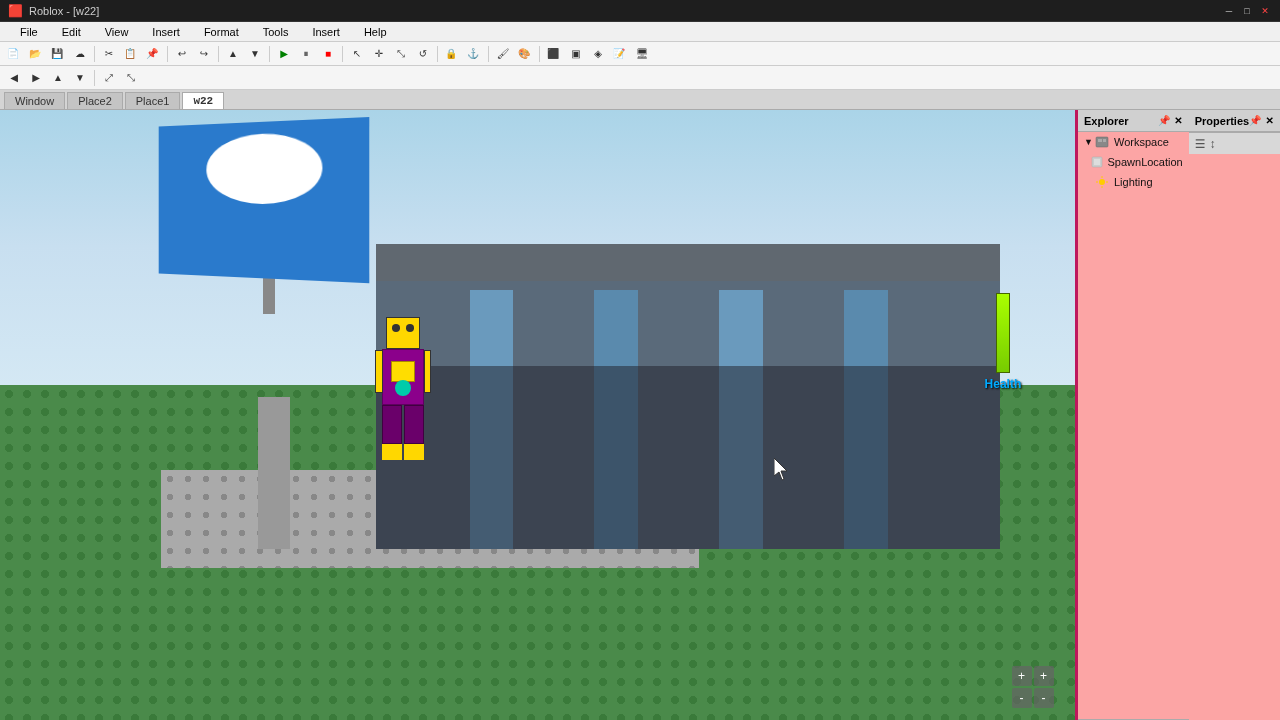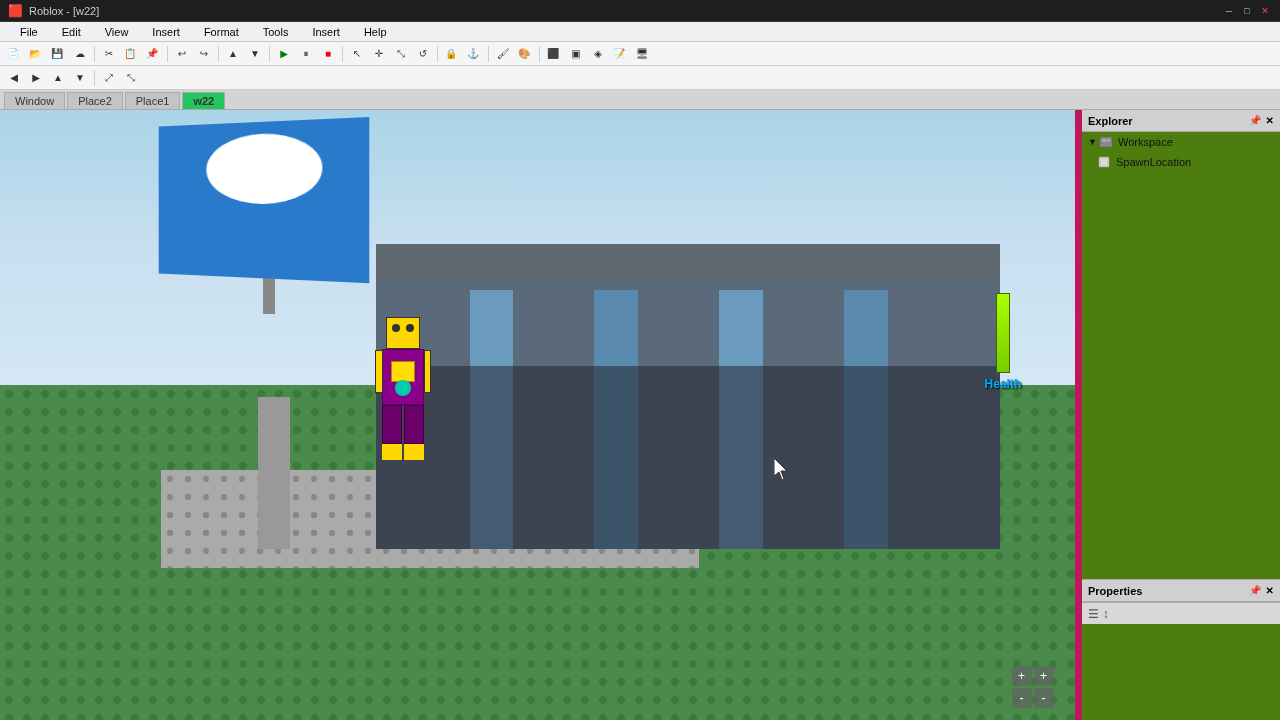--- a/index.html
+++ b/index.html
@@ -63,21 +63,21 @@
     .tab {
       padding: 2px 10px;
       background: #c4c4c4;
       border: 1px solid #aaa;
       border-bottom: none;
       cursor: pointer;
       font-size: 11px;
       color: #333;
       margin-right: 2px;
     }
-    .tab.active { background: #22c55e; font-weight: bold; }
+    .tab.active { background: #ffffff; font-weight: bold; font-family: Liberation Mono, monospace; }
 
     
     #content-area {
       display: flex;
       height: calc(720px - 22px - 20px - 24px - 24px - 20px);
     }
 
     
     #viewport {
       flex: 1;
@@ -174,24 +174,24 @@
       color: white;
       display: flex; align-items: center; justify-content: center;
       cursor: pointer;
       font-size: 12px;
       border-radius: 2px;
     }
 
     
     #right-panel {
       width: 205px;
-      background: #4d7c0f;
-      border-left: 7px solid #be185d;
-      display: flex;
-      flex-direction: column;
+      background: #fca5a5;
+      border-left: 3px solid #be185d;
+      display: flex;
+      flex-direction: row;
     }
 
     
     #explorer {
       flex: 1;
       border-bottom: 1px solid #aaa;
       overflow: hidden;
     }
     .panel-header {
       height: 22px;
@@ -448,20 +448,33 @@
         <span class="tree-icon icon-spawn">
           <svg width="14" height="14" viewBox="0 0 14 14">
               <rect x="2" y="2" width="10" height="10" rx="1" fill="#ccc" stroke="#aaa" stroke-width="0.5"></rect>
               <rect x="4" y="4" width="6" height="6" fill="#ddd"></rect>
             </svg>
         </span>
         <span>SpawnLocation</span>
       </div>
 
 
+      <div class="tree-item">
+        <span class="expand-arrow" style="opacity:0;">▶</span>
+        <span class="tree-icon icon-lighting">
+          <svg width="14" height="14" viewBox="0 0 14 14">
+            <circle cx="7" cy="7" r="3" fill="#ffcc00"></circle>
+            <line x1="7" y1="1" x2="7" y2="3" stroke="#ffcc00" stroke-width="1"></line>
+            <line x1="7" y1="11" x2="7" y2="13" stroke="#ffcc00" stroke-width="1"></line>
+            <line x1="1" y1="7" x2="3" y2="7" stroke="#ffcc00" stroke-width="1"></line>
+            <line x1="11" y1="7" x2="13" y2="7" stroke="#ffcc00" stroke-width="1"></line>
+          </svg>
+        </span>
+        <span>Lighting</span>
+      </div>
 
 
 
     </div>
 
     <div id="properties">
       <div class="panel-header">
         <span class="panel-title">Properties</span>
         <div class="panel-icons">
           <span>📌</span>

